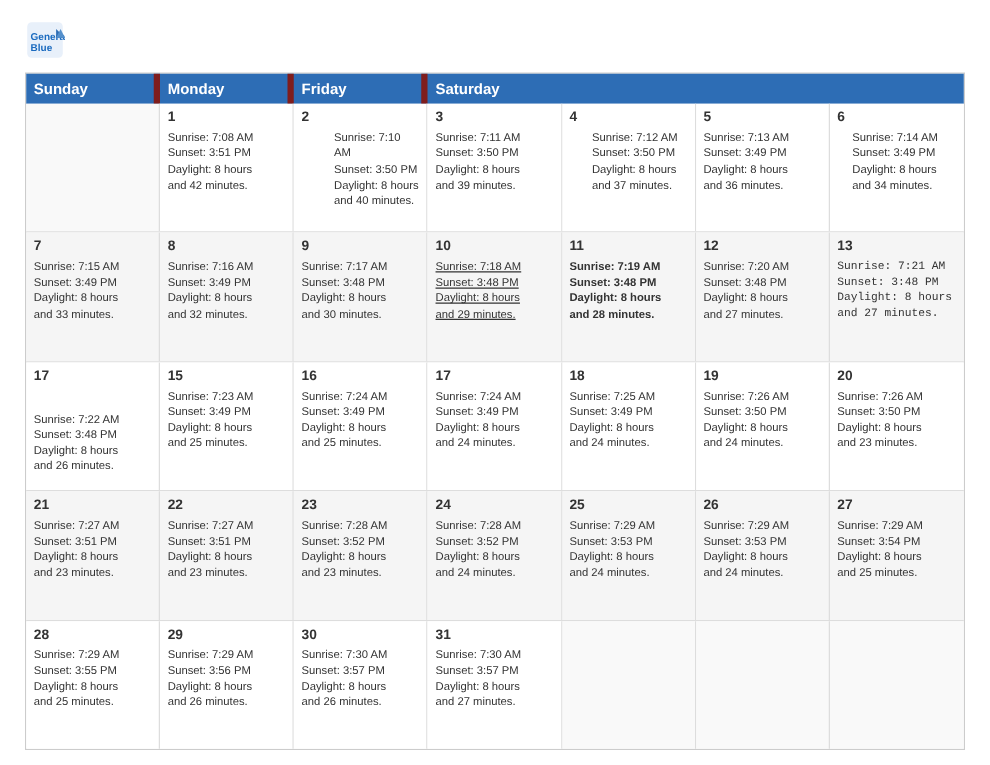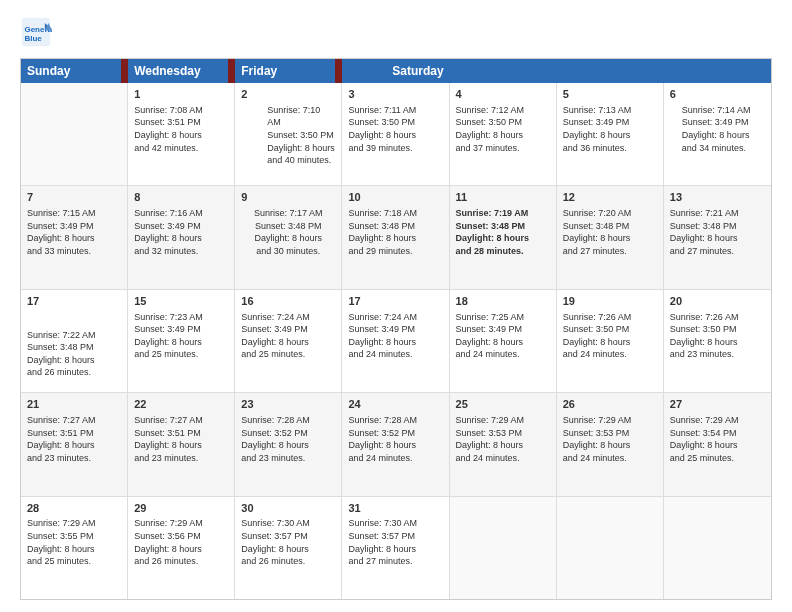--- a/index.html
+++ b/index.html
@@ -56,23 +56,23 @@
       display: grid;
       grid-template-columns: repeat(7, 1fr);
       background: #2d6db5;
     }
     .cal-header-cell {
       color: #fff;
       font-weight: bold;
       font-size: 12px;
       padding: 5px 6px;
       text-align: left;
-      border-right: 7px solid #7f1d1d;
-    }
-    .cal-header-cell:last-child { border-right: none; text-align: right; }
+      border-right: 5px solid #7f1d1d;
+    }
+    .cal-header-cell:last-child { border-right: none; }
     .cal-body {
       flex: 1;
       display: flex;
       flex-direction: column;
     }
     .cal-row {
       display: grid;
       grid-template-columns: repeat(7, 1fr);
       flex: 1;
       border-top: 1px solid #ddd;
@@ -124,21 +124,21 @@
     </div>
     <div class="title-block">
       <div class="month-title"></div>
       <div class="location"></div>
     </div>
   </div>
 
   <div class="calendar">
     <div class="cal-header" id="cal-header">
         <div class="cal-header-cell">Sunday</div>
-        <div class="cal-header-cell">Wednesday</div>
+        <div class="cal-header-cell">Monday</div>
         <div class="cal-header-cell">Friday</div>
         <div class="cal-header-cell">Saturday</div>
       </div>
     <div class="cal-body" id="cal-body">
         <div class="cal-row">
           <div class="cal-cell empty"></div>
           <div class="cal-cell">
             <span class="day-num">1</span>
             <div class="cell-info" style="white-space: pre-line;">Sunrise: 7:08 AM
 Sunset: 3:51 PM
@@ -154,21 +154,21 @@
           </div>
           <div class="cal-cell">
             <span class="day-num">3</span>
             <div class="cell-info" style="white-space: pre-line;">Sunrise: 7:11 AM
 Sunset: 3:50 PM
 Daylight: 8 hours
 and 39 minutes.</div>
           </div>
           <div class="cal-cell">
             <span class="day-num">4</span>
-            <div class="cell-info" style="white-space: pre-line;">Sunrise: 7:12 AM
+            <div class="cell-info" style="white-space: pre-line; margin-left: 18px;">Sunrise: 7:12 AM
 Sunset: 3:50 PM
 Daylight: 8 hours
 and 37 minutes.</div>
           </div>
           <div class="cal-cell">
             <span class="day-num">5</span>
             <div class="cell-info" style="white-space: pre-line;">Sunrise: 7:13 AM
 Sunset: 3:49 PM
 Daylight: 8 hours
 and 36 minutes.</div>
@@ -191,49 +191,49 @@
           </div>
           <div class="cal-cell">
             <span class="day-num">8</span>
             <div class="cell-info" style="white-space: pre-line;">Sunrise: 7:16 AM
 Sunset: 3:49 PM
 Daylight: 8 hours
 and 32 minutes.</div>
           </div>
           <div class="cal-cell">
             <span class="day-num">9</span>
-            <div class="cell-info" style="white-space: pre-line; text-align: center;">Sunrise: 7:17 AM
+            <div class="cell-info" style="white-space: pre-line;">Sunrise: 7:17 AM
 Sunset: 3:48 PM
 Daylight: 8 hours
 and 30 minutes.</div>
           </div>
           <div class="cal-cell">
             <span class="day-num">10</span>
-            <div class="cell-info" style="white-space: pre-line;">Sunrise: 7:18 AM
+            <div class="cell-info" style="white-space: pre-line; text-decoration: underline;">Sunrise: 7:18 AM
 Sunset: 3:48 PM
 Daylight: 8 hours
 and 29 minutes.</div>
           </div>
           <div class="cal-cell">
             <span class="day-num">11</span>
             <div class="cell-info" style="white-space: pre-line; font-weight: bold;">Sunrise: 7:19 AM
 Sunset: 3:48 PM
 Daylight: 8 hours
 and 28 minutes.</div>
           </div>
           <div class="cal-cell">
             <span class="day-num">12</span>
             <div class="cell-info" style="white-space: pre-line;">Sunrise: 7:20 AM
 Sunset: 3:48 PM
 Daylight: 8 hours
 and 27 minutes.</div>
           </div>
           <div class="cal-cell">
             <span class="day-num">13</span>
-            <div class="cell-info" style="white-space: pre-line;">Sunrise: 7:21 AM
+            <div class="cell-info" style="white-space: pre-line; font-family: Liberation Mono, monospace;">Sunrise: 7:21 AM
 Sunset: 3:48 PM
 Daylight: 8 hours
 and 27 minutes.</div>
           </div>
         </div>
         <div class="cal-row">
           <div class="cal-cell">
             <span class="day-num">17</span>
             <div class="cell-info" style="white-space: pre-line; margin-top: 20px;">Sunrise: 7:22 AM
 Sunset: 3:48 PM

